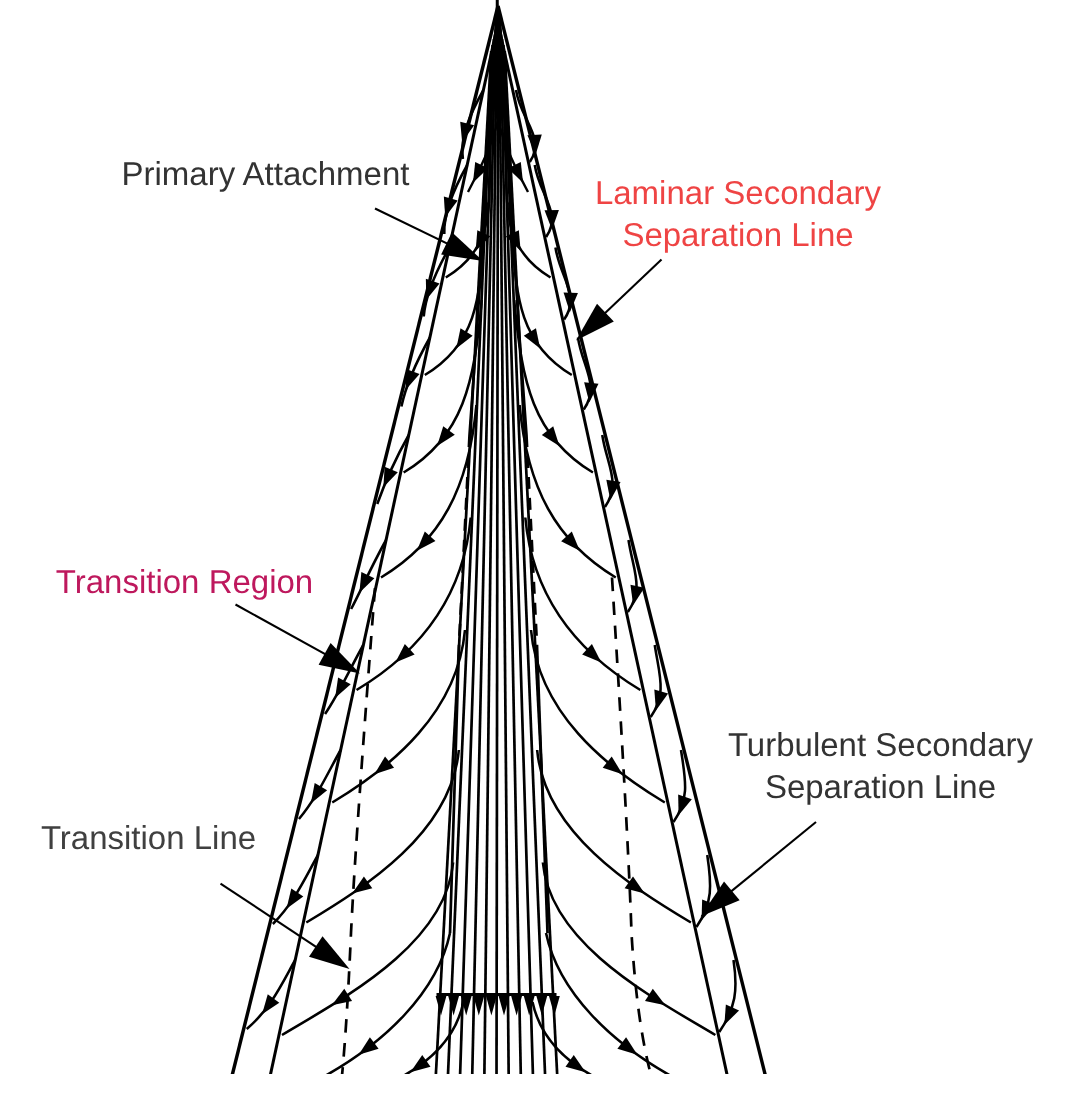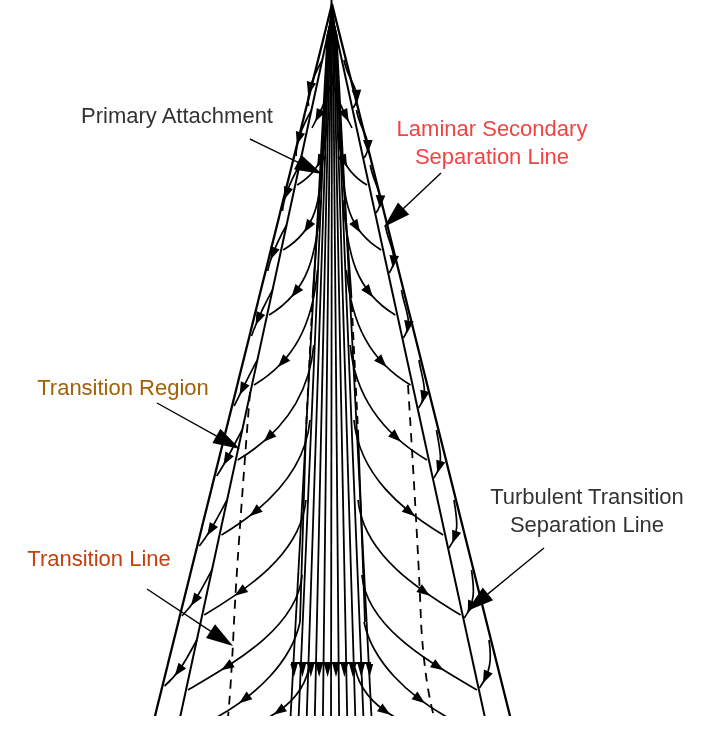--- a/index.html
+++ b/index.html
@@ -163,26 +163,26 @@
 
   <div class="lbl" style="left: 177px; top: 102px; color: rgb(51, 51, 51);">
     <div>Primary Attachment</div>
   </div>
 
   <div class="lbl" style="left: 492px; top: 115px; color: #ef4444;">
     <div>Laminar Secondary</div>
     <div>Separation Line</div>
   </div>
 
-  <div class="lbl" style="left: 123px; top: 374px; color: #a16207;">
+  <div class="lbl" style="left: 123px; top: 374px; color: #be185d;">
     <div>Transition Region</div>
   </div>
 
-  <div class="lbl" style="left: 99px; top: 545px; color: #c2410c;">
+  <div class="lbl" style="left: 99px; top: 545px; color: #404040;">
     <div>Transition Line</div>
   </div>
 
   <div class="lbl" style="left: 587px; top: 483px; color: rgb(51, 51, 51);">
-    <div>Turbulent Transition</div>
+    <div>Turbulent Secondary</div>
     <div>Separation Line</div>
   </div>
 
 </div>
 
 </body></html>

